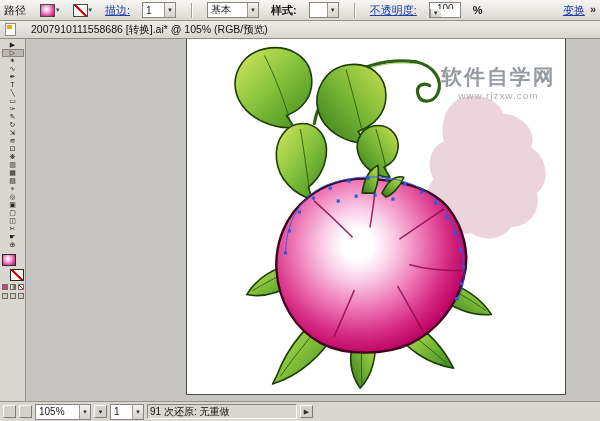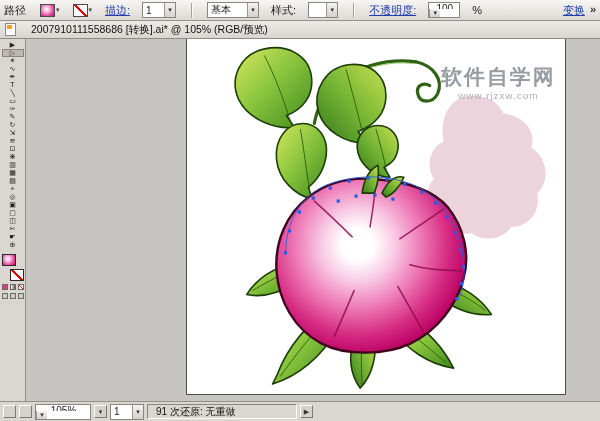--- a/index.html
+++ b/index.html
@@ -15,23 +15,23 @@
   .cb-fill { background: radial-gradient(circle at 42% 38%, #ffffff 0%, #f6bede 28%, #e0459b 68%, #bb0063 100%); }
   .cb-stroke { background: #fff; position: relative; overflow: hidden; }
   .cb-stroke::after { content: ""; position: absolute; inset: 0;
     background: linear-gradient(45deg, transparent 44%, #e40000 44%, #e40000 58%, transparent 58%); }
   .dd { font-size: 7px; color: #444; padding: 0 1px; }
   .combo { display: inline-flex; align-items: center; height: 16px; border: 1px solid #8a867f; background: #fff; }
   .combo-val { padding: 0 2px 0 3px; font-size: 10px; white-space: nowrap; overflow: hidden; flex: 1; }
   .combo-arrow { width: 11px; align-self: stretch; display: flex; align-items: center; justify-content: center;
     font-size: 7px; color: #333; background: linear-gradient(#f3f2f0, #d6d2cc); border-left: 1px solid #9a968f; }
   .w-weight { width: 34px; } .w-brush { width: 52px; } .w-style { width: 30px; }
-  .w-opacity { width: 32px; flex-direction: column; } .w-zoom { width: 56px; flex-direction: column; } .w-nav { width: 34px; }
+  .w-opacity { width: 32px; flex-direction: column; } .w-zoom { width: 56px; } .w-nav { width: 34px; }
   .link { color: var(--accent-link, #1f3fae); text-decoration: underline; font-size: 11px; cursor: pointer; white-space: nowrap; }
-  .plain-label { font-size: 11px; white-space: nowrap; }
+  .plain-label { font-size: 11px; white-space: nowrap; font-weight: bold; }
   .vsep { width: 1px; height: 15px; background: #a6a29b; box-shadow: 1px 0 0 #fbfaf8; margin: 0 3px; }
   .cb-right { margin-left: auto; display: flex; align-items: flex-start; gap: 5px; }
   .chev { color: #333; font-size: 11px; font-weight: bold; }
 
   
   .doc-bar { height: 18px; display: flex; align-items: center; gap: 15px; padding: 0 5px;
     background: linear-gradient(#edebe7, #d9d6d0); border-bottom: 1px solid #8f8b84; }
   .doc-icon { width: 11px; height: 13px; background: #fff; border: 1px solid #8a8a8a; position: relative; flex: none; }
   .doc-icon::after { content: ""; position: absolute; left: 1px; top: 1px; width: 5px; height: 4px; background: #f6a21c; }
   .doc-title { font-size: 10.5px; color: #111; white-space: nowrap; }
@@ -61,21 +61,21 @@
   .canvas { position: relative; flex: 1; background: #c7c5c2; overflow: hidden; }
   .artboard { position: absolute; left: 160px; top: 0; width: 380px; height: 356px; background: #fff;
     border-left: 1px solid #4c4c4c; border-right: 1px solid #4c4c4c; border-bottom: 1px solid #4c4c4c; }
   .artboard svg { display: block; width: 100%; height: 100%; }
 
   
   .status-bar { height: 20px; display: flex; align-items: center; gap: 3px; padding: 0 3px;
     background: #dad7d1; border-top: 1px solid #96928b; }
   .sb-btn { width: 13px; height: 13px; border: 1px solid; border-color: #fdfcfb #7e7a73 #7e7a73 #fdfcfb;
     background: #d5d2cc; font-size: 7px; display: flex; align-items: center; justify-content: center; color: #333; flex: none; }
-  .status-field { height: 15px; min-width: 150px; display: flex; align-items: center; padding: 0 8px;
+  .status-field { height: 15px; min-width: 150px; display: flex; align-items: center; padding: 0 2px;
     border: 1px solid; border-color: #8b877f #fdfcfb #fdfcfb #8b877f; font-size: 10px; color: #111; white-space: nowrap; }
 
   
   .leaf { stroke: var(--leaf-outline, #1d3d07); stroke-width: 1.6; stroke-linejoin: round; }
   .vein { fill: none; stroke: #275708; stroke-width: 1; opacity: .85; stroke-linecap: round; }
   .stem { fill: none; stroke: var(--stem, #2f6212); stroke-width: 3.2; stroke-linecap: round; }
   .stem-hl { fill: none; stroke: #8cc44f; stroke-width: 1; stroke-linecap: round; opacity: .8; }
   .crease { fill: none; stroke: var(--flower-crease, #8c0a4c); stroke-width: 1.5; stroke-linecap: round; opacity: .85; }
   .blue-path { fill: none; stroke: var(--anchor-blue, #2d5be0); stroke-width: 1; opacity: .9; }
   .anchor { fill: var(--anchor-blue, #2d5be0); }

